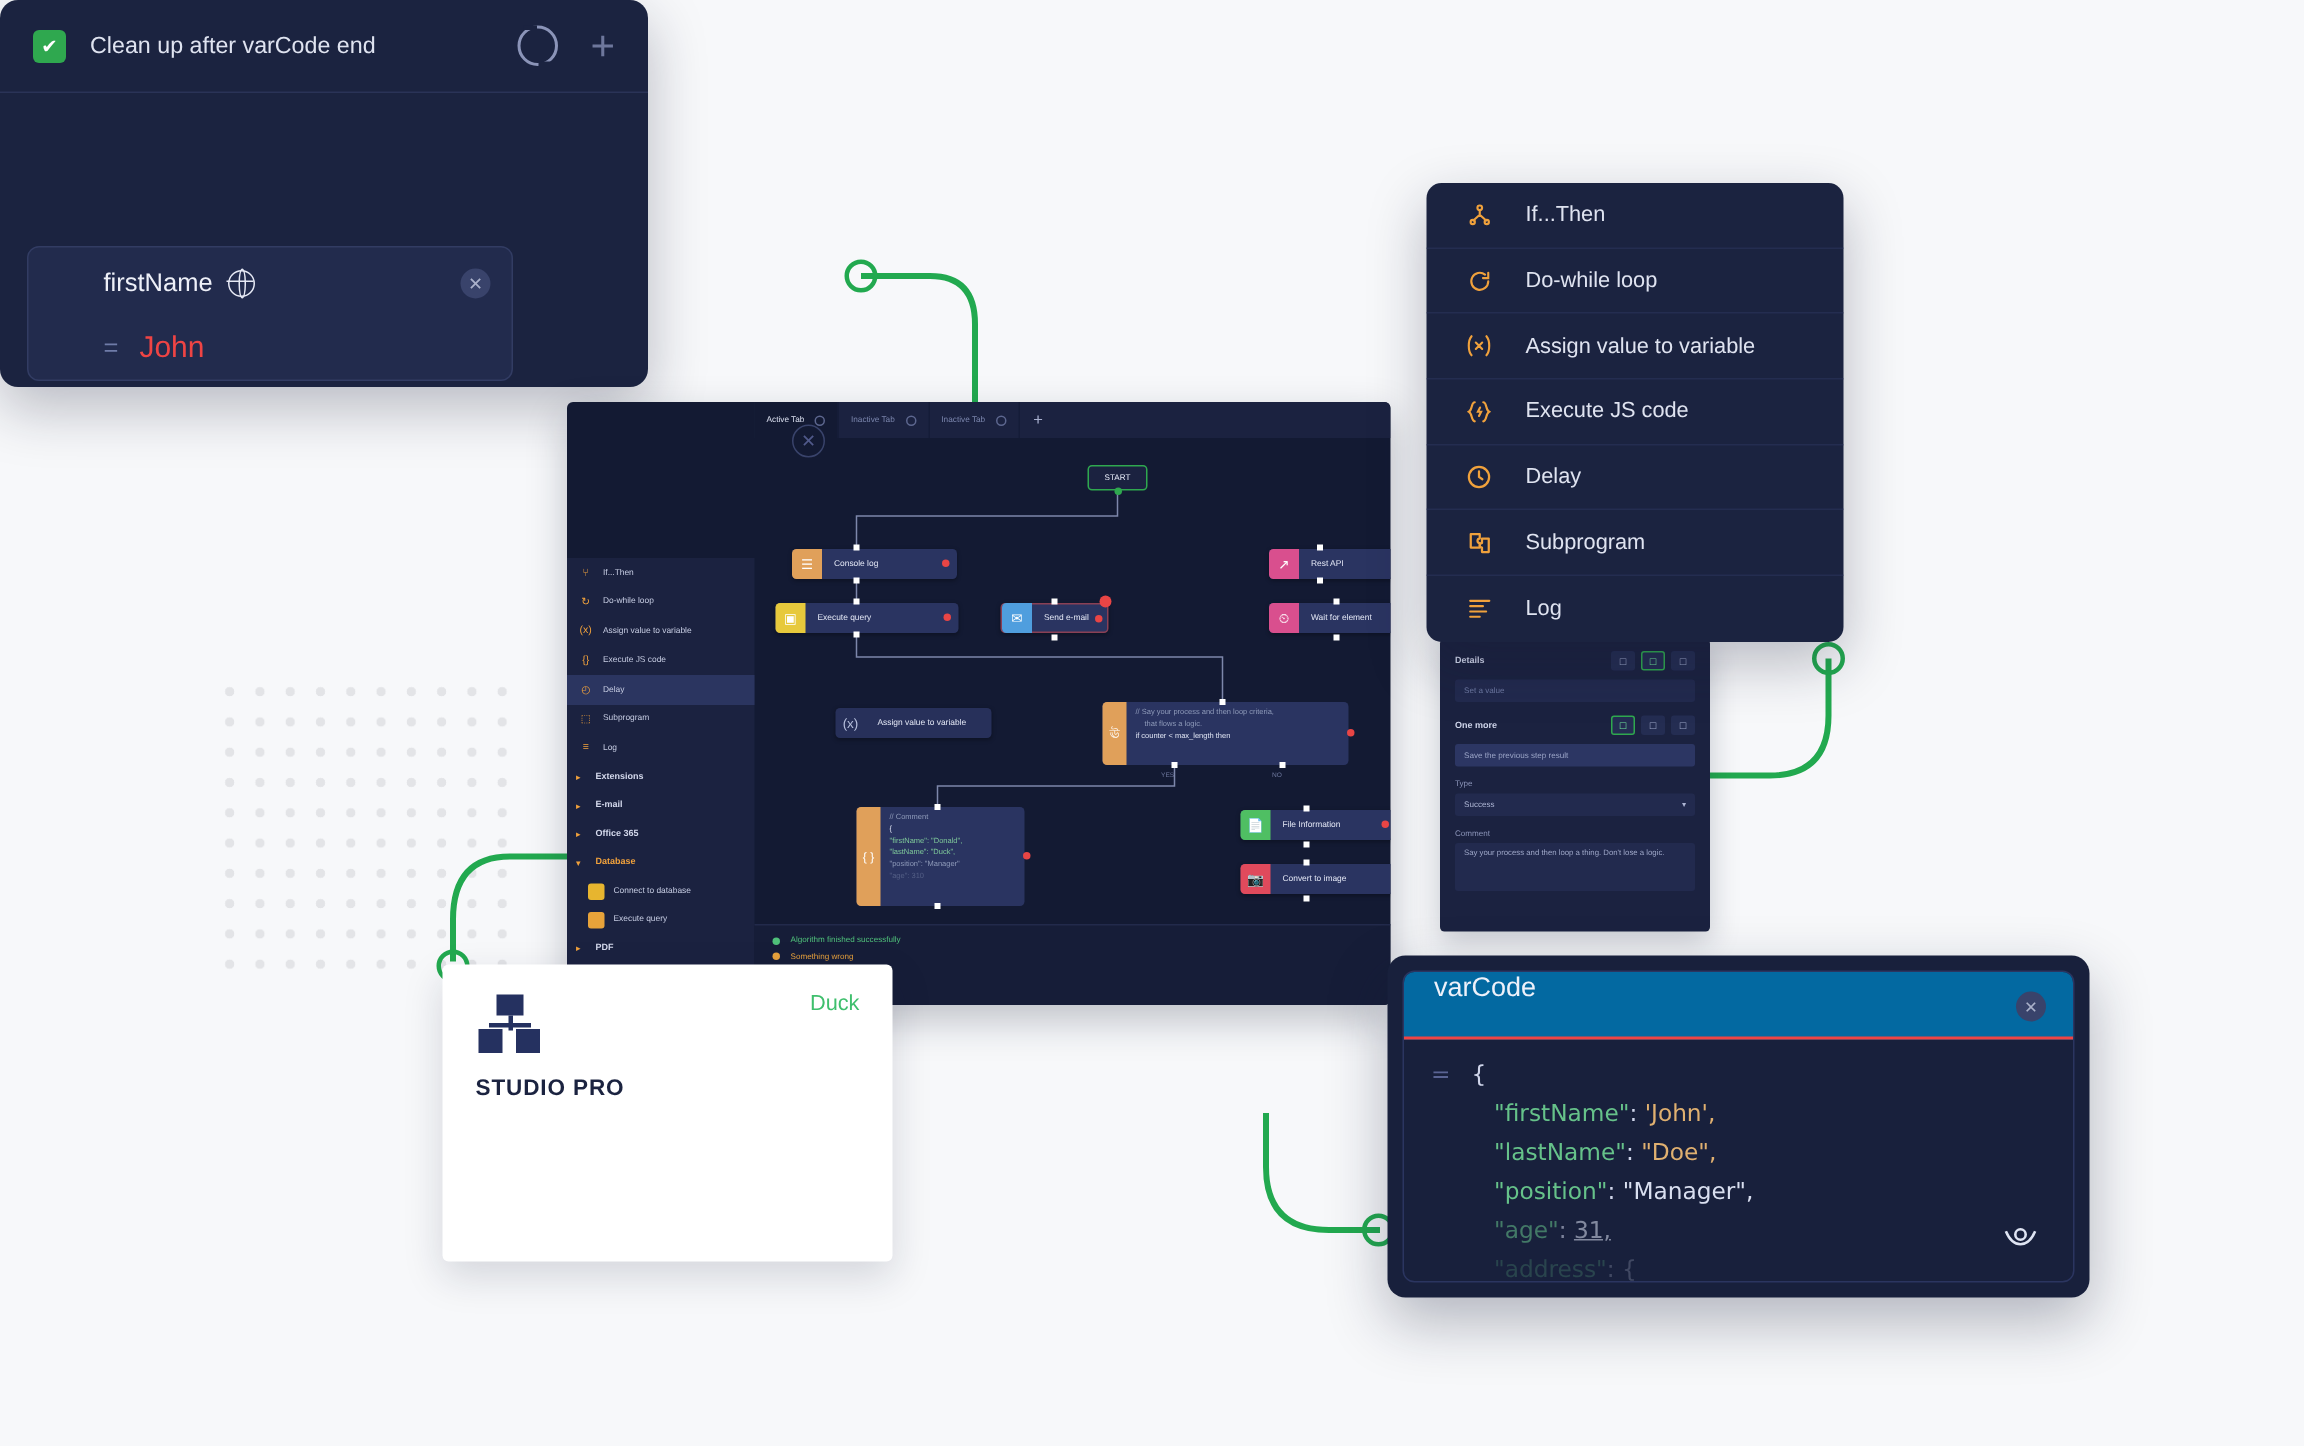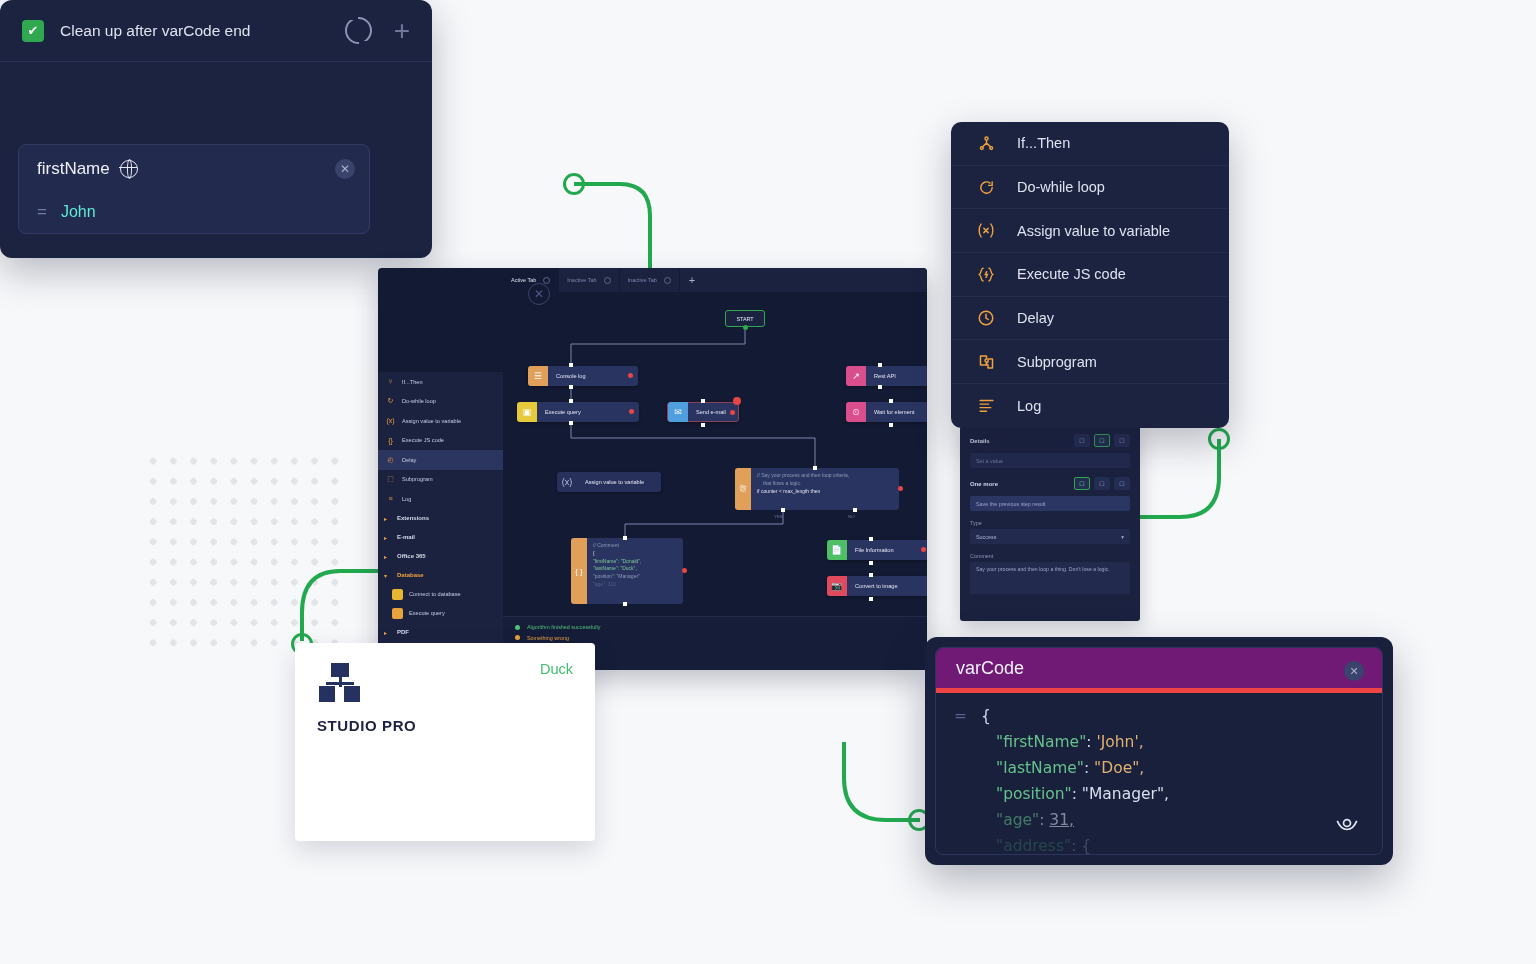--- a/index.html
+++ b/index.html
@@ -79,22 +79,22 @@
   }
   .circ-refresh::before, .circ-refresh::after {
     content:''; position:absolute; width: 9px; height: 3px; background:#1b2340;
   }
   .circ-refresh::before { top: -2px; left: 2px; }
   .circ-refresh::after  { bottom: -2px; right: 2px; }
   .plus-btn {
     color: #6e779c; font-size: 28px; line-height: 1; font-weight: 300; cursor: pointer;
   }
   #var-card {
-    position: absolute; left: 18px; top: 144px; width: 352px; height: 90px;
-    background: #222b4d; border: 1px solid #323c63; border-radius: 8px;
+    position: absolute; left: 18px; top: 164px; width: 324px; height: 90px;
+    background: #222b4d; border: 1px solid #323c63; border-radius: 8px; padding-left: 32px;
   }
   #var-name-row { display: flex; align-items: center; height: 47px; padding: 0 18px; }
   #var-name { color: #eef0f8; font-size: 17px; }
   .globe-icon {
     width: 18px; height: 18px; margin-left: 10px; border: 1.6px solid #e6e9f5;
     border-radius: 50%; position: relative; flex: 0 0 18px;
   }
   .globe-icon::before {
     content:''; position:absolute; left: 6.2px; top: -1.6px; width: 3.4px; height: 17.6px;
     border: 1.6px solid #e6e9f5; border-radius: 50%;
@@ -103,21 +103,21 @@
     content:''; position:absolute; left:-1.6px; top: 6.4px; width: 17.6px; height:0;
     border-top: 1.6px solid #e6e9f5;
   }
   #var-close {
     position: absolute; right: 14px; top: 14px; width: 20px; height: 20px;
     border-radius: 50%; background: #39436b; color: #aab1ca; font-size: 12px;
     display:flex; align-items:center; justify-content:center; cursor: pointer;
   }
   #var-value-row { display: flex; align-items: center; padding: 0 18px; height: 40px; }
   .eq-sign { color: #6f7ba8; font-size: 17px; margin-right: 14px; }
-  #var-value { color: #5eead4; font-size: 16px; }
+  #var-value { color: #ef4444; font-size: 20px; }
   #tooltip-global {
     position: absolute; left: 136px; top: 8px; height: 34px; padding: 0 16px;
     background: #aab4e0; border-radius: 8px; display:flex; align-items:center;
     color: #2d3558; font-size: 15px; white-space: nowrap;
   }
   #tooltip-global::before {
     content:''; position:absolute; left: -6px; top: 11px; width: 12px; height: 12px;
     background: #aab4e0; transform: rotate(45deg);
   }
 
@@ -231,22 +231,22 @@
            font-size:5.2px; color:#9ea7c8; line-height:1.5; }
 
   
   #varcode {
     left: 925px; top: 637px; width: 468px; height: 228px; background: #18203c;
     border-radius: 12px; box-shadow: 0 16px 40px rgba(20,26,52,.30); overflow: hidden;
     padding: 10px;
   }
   #vc-inner { width: 100%; height: 100%; border: 1px solid #2b3560; border-radius: 8px;
      background:#18203c; position:relative; overflow:hidden; }
-  #vc-head { height: 45px; display:flex; align-items:center; padding: 0 20px;
-     background:#701a75; border-bottom:5px solid #ef4444; }
+  #vc-head { height: 45px; display:flex; padding: 0 20px;
+     background:#0369a1; border-bottom:2px solid #ef4444; }
   #vc-title { font-size: 18px; color:#eef1fa; }
   #vc-close { position:absolute; right:18px; top:13px; width:20px; height:20px; border-radius:50%;
      background:#39436b; color:#aab1ca; font-size:11px; display:flex; align-items:center;
      justify-content:center; cursor:pointer; }
   #vc-body { padding: 10px 0 0 18px; position:relative; }
   .vc-row { display:flex; font-size: 15.5px; line-height: 26px;
             font-family: "DejaVu Sans", sans-serif; white-space: pre; }
   .vc-eq { color:#5a6494; margin-right: 14px; }
   .k-key { color:#66c28a; }
   .k-pun { color:#cfd5ea; }

